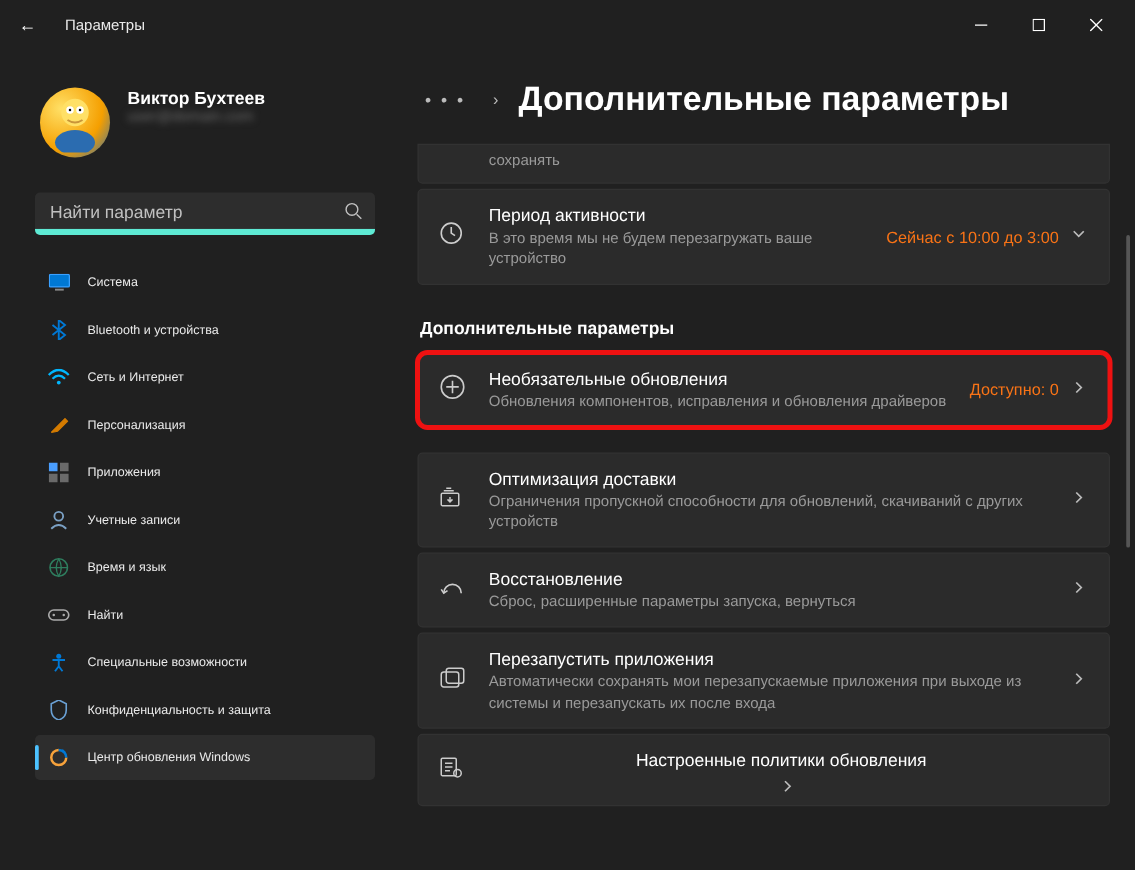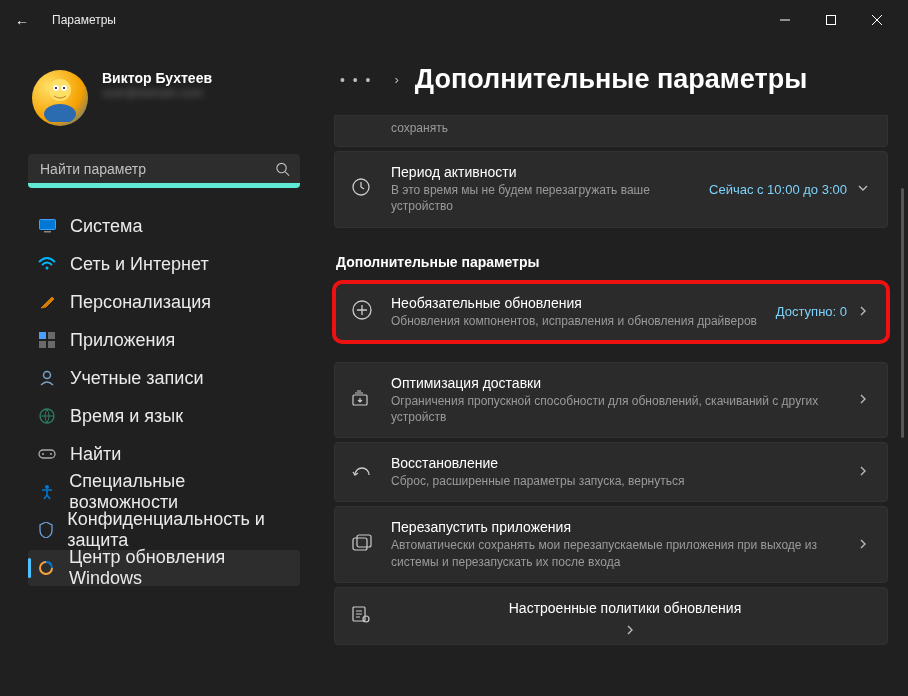--- a/index.html
+++ b/index.html
@@ -21,38 +21,38 @@
   .profile-text { display: flex; flex-direction: column; }
   .profile-name { font-size: 14px; font-weight: 600; color: #fff; }
   .profile-email { font-size: 12px; color: #6a6a6a; filter: blur(3px); }
 
   .search { position: relative; margin: 4px 0 14px 0; }
   .search input { width: 100%; height: 34px; background: #2d2d2d; border: none; border-bottom: 5px solid #5eead4; border-radius: 4px; padding: 0 36px 0 12px; color: #fff; font-size: 14px; outline: none; }
   .search input::placeholder { color: #c0c0c0; }
   .search .icon { position: absolute; right: 10px; top: 50%; transform: translateY(-50%); color: #c0c0c0; }
 
   .nav { display: flex; flex-direction: column; gap: 2px; }
-  .nav-item { display: flex; align-items: center; gap: 14px; height: 36px; padding: 0 10px; border-radius: 4px; cursor: pointer; font-size: 18px; color: #eaeaea; position: relative; }
+  .nav-item { display: flex; align-items: center; gap: 14px; height: 36px; padding: 0 10px; border-radius: 4px; cursor: pointer; font-size: 10px; color: #eaeaea; position: relative; }
   .nav-item.active { background: #2d2d2d; }
   .nav-item.active::before { content: ""; position: absolute; left: 0; top: 8px; bottom: 8px; width: 3px; background: #4cc2ff; border-radius: 2px; }
   .nav-icon { width: 18px; height: 18px; display: flex; align-items: center; justify-content: center; }
 
   .main { flex: 1; padding: 24px 20px 0 24px; overflow: hidden; position: relative; }
   .header-row { display: flex; align-items: center; gap: 16px; margin-bottom: 20px; }
   .ellipsis { font-size: 14px; color: #bbb; letter-spacing: 2px; padding: 4px 6px; cursor: pointer; }
   .chev-head { font-size: 13px; color: #bbb; }
   .page-title { font-size: 27px; font-weight: 600; }
 
   .card { background: #2b2b2b; border: 1px solid #323232; border-radius: 4px; padding: 12px 18px 12px 56px; display: flex; align-items: center; position: relative; margin-bottom: 4px; cursor: pointer; min-height: 58px; }
   .card.continuation { border-top-left-radius: 0; border-top-right-radius: 0; }
   .card-icon { position: absolute; left: 16px; top: 50%; transform: translateY(-50%); color: #d0d0d0; }
   .card-body { flex: 1; padding-right: 10px; }
   .card-title { font-size: 14px; color: #fff; }
   .card-sub { font-size: 12px; color: #9a9a9a; margin-top: 2px; line-height: 1.35; }
-  .card-right { font-size: 13px; color: #7dd3fc; margin-right: 10px; white-space: nowrap; }
+  .card-right { font-size: 13px; color: #f97316; margin-right: 10px; white-space: nowrap; }
   .card-chev { color: #bbb; }
 
   .section-header { font-size: 14px; font-weight: 600; margin: 26px 0 12px 2px; }
 
   .highlight-red { outline: 4px solid #e11; outline-offset: -2px; border-radius: 8px; }
 
   .scrollbar { position: absolute; right: 4px; top: 148px; width: 3px; height: 250px; background: #565656; border-radius: 2px; }
 
   .gap-block { height: 16px; }
 </style>
@@ -117,20 +117,28 @@
           <span class="nav-icon">
             <svg width="17" height="14" viewBox="0 0 17 14">
               <rect x="0.5" y="0.5" width="16" height="10" rx="1" fill="#0078d4" stroke="#3aa0ff"></rect>
               <rect x="5" y="12" width="7" height="1.5" fill="#888"></rect>
             </svg>
           </span>
           <span>Система</span>
         </div>
       <div class="nav-item">
           <span class="nav-icon">
+            <svg width="14" height="16" viewBox="0 0 14 16">
+              <path d="M7 0 L12 4 L7 8 L12 12 L7 16 L7 0 M2 4 L7 8 M2 12 L7 8" fill="none" stroke="#0078d4" stroke-width="1.5"></path>
+            </svg>
+          </span>
+          <span>Bluetooth и устройства</span>
+        </div>
+      <div class="nav-item">
+          <span class="nav-icon">
             <svg width="18" height="14" viewBox="0 0 18 14">
               <path d="M1 5 Q9 -3 17 5" fill="none" stroke="#00b7ff" stroke-width="1.8"></path>
               <path d="M4 8 Q9 3 14 8" fill="none" stroke="#00b7ff" stroke-width="1.8"></path>
               <circle cx="9" cy="11" r="1.5" fill="#00b7ff"></circle>
             </svg>
           </span>
           <span>Сеть и Интернет</span>
         </div>
       <div class="nav-item">
           <span class="nav-icon">

